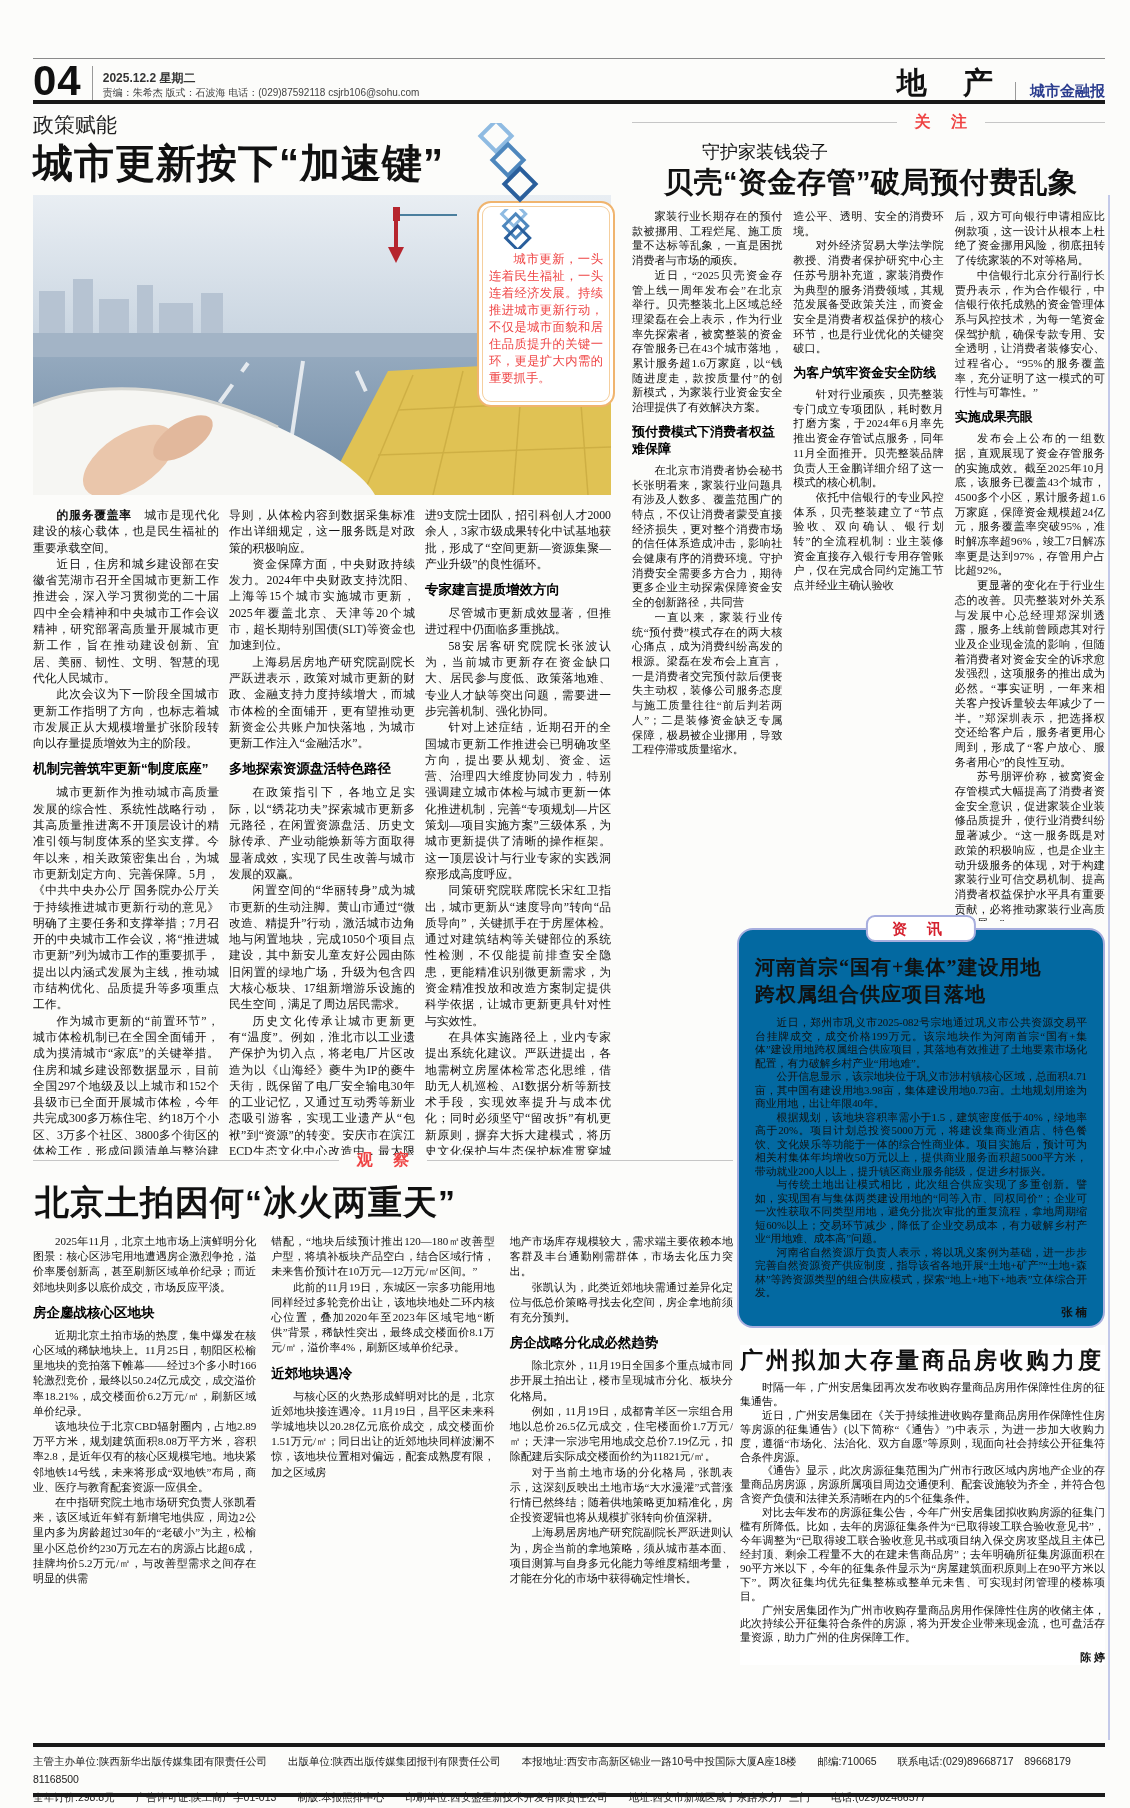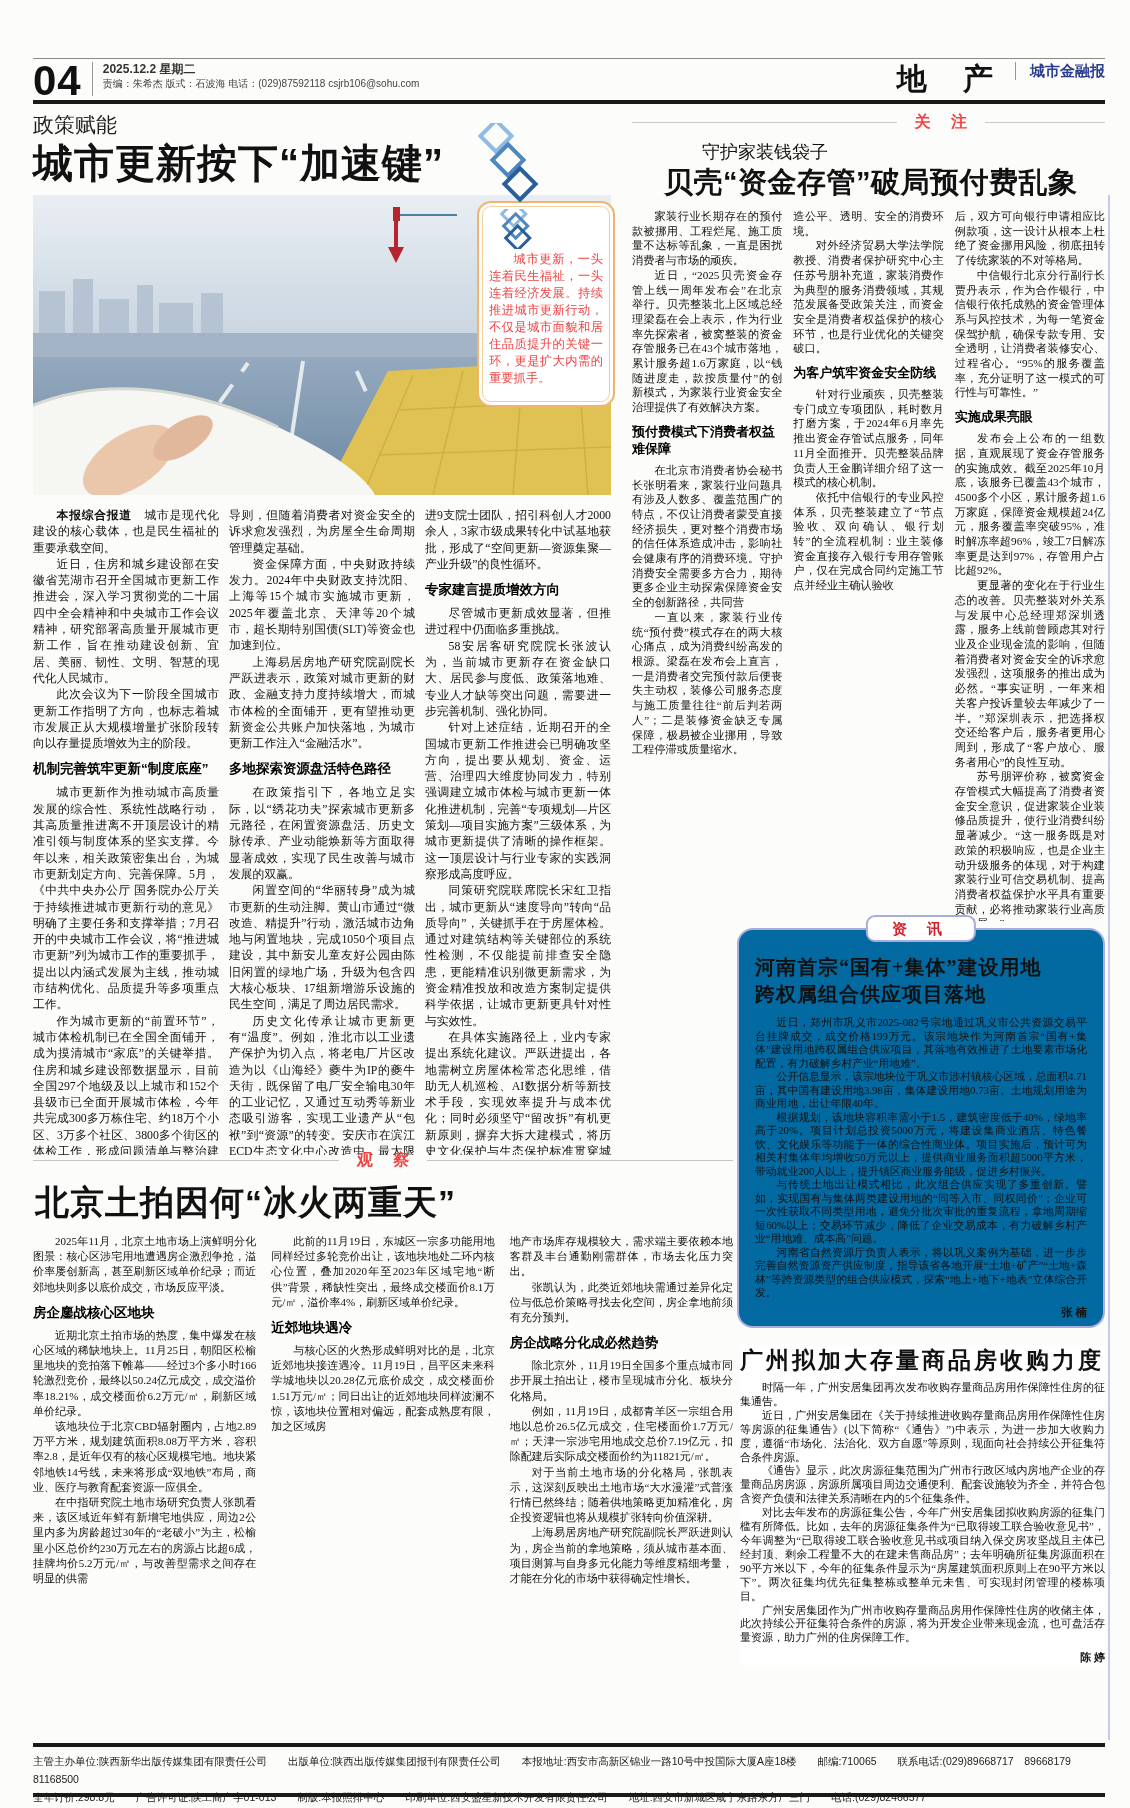--- a/index.html
+++ b/index.html
@@ -1,20 +1,20 @@
 <!DOCTYPE html>
 <html><head>
 <meta charset="utf-8">
 <style>
   html,body{margin:0;padding:0;background:#e9e9e7;}
   .page{position:relative;width:1130px;height:1808px;margin:0 auto;background:#fcfcfa;overflow:hidden;
         font-family:"Liberation Serif","DejaVu Serif",serif;color:#111;}
   
   .toprule{position:absolute;left:33px;right:25px;top:58px;height:1px;background:#8a8a8a;}
-  .header{position:absolute;left:33px;right:25px;top:62px;height:38px;display:flex;align-items:flex-start;}
+  .header{position:absolute;left:33px;right:25px;top:62px;height:38px;display:flex;align-items:flex-end;}
   .pagenum{font:900 42px/38px "Liberation Sans",sans-serif;letter-spacing:1px;}
   .hdiv{width:1px;height:34px;background:#999;margin:0 10px;}
   .dateblock{flex:1;}
   .dateline{font:bold 12px/15px "Liberation Sans",sans-serif;color:#333;}
   .editline{font:10px/14px "Liberation Sans",sans-serif;color:#444;}
   .section-big{font:900 30px/34px "Liberation Sans",sans-serif;letter-spacing:14px;margin-right:8px;}
   .papername{font:bold 15px/18px "Liberation Sans",sans-serif;color:#2c3e8f;padding-left:14px;border-left:1px solid #999;}
   .blackrule{position:absolute;left:33px;right:25px;top:100px;height:4px;background:#1a1a1a;}
   
   .para{margin:0;text-align:justify;text-indent:2em;}
@@ -159,29 +159,29 @@
 
       <svg class="dia-top" width="64" height="86" viewBox="0 0 64 86">
         <rect x="10" y="2" width="22" height="22" transform="rotate(45 21 13)" fill="none" stroke="#8fbbe2" stroke-width="4"></rect>
         <rect x="22" y="26" width="22" height="22" transform="rotate(45 33 37)" fill="none" stroke="#4e87bd" stroke-width="4"></rect>
         <rect x="34" y="50" width="22" height="22" transform="rotate(45 45 61)" fill="none" stroke="#2a5f9c" stroke-width="4"></rect>
       </svg>
     </div>
 
     <div class="cols colwrap">
         <div class="col">
-          <p class="para"><b>本报综合报道　</b>城市是现代化建设的核心载体，也是民生福祉的重要承载空间。</p>
+          <p class="para"><b>的服务覆盖率　</b>城市是现代化建设的核心载体，也是民生福祉的重要承载空间。</p>
           <p class="para">近日，住房和城乡建设部在安徽省芜湖市召开全国城市更新工作推进会，深入学习贯彻党的二十届四中全会精神和中央城市工作会议精神，研究部署高质量开展城市更新工作，旨在推动建设创新、宜居、美丽、韧性、文明、智慧的现代化人民城市。</p>
           <p class="para">此次会议为下一阶段全国城市更新工作指明了方向，也标志着城市发展正从大规模增量扩张阶段转向以存量提质增效为主的阶段。</p>
           <h4 class="sub">机制完善筑牢更新“制度底座”</h4>
           <p class="para">城市更新作为推动城市高质量发展的综合性、系统性战略行动，其高质量推进离不开顶层设计的精准引领与制度体系的坚实支撑。今年以来，相关政策密集出台，为城市更新划定方向、完善保障。5月，《中共中央办公厅 国务院办公厅关于持续推进城市更新行动的意见》明确了主要任务和支撑举措；7月召开的中央城市工作会议，将“推进城市更新”列为城市工作的重要抓手，提出以内涵式发展为主线，推动城市结构优化、品质提升等多项重点工作。</p>
           <p class="para">作为城市更新的“前置环节”，城市体检机制已在全国全面铺开，成为摸清城市“家底”的关键举措。住房和城乡建设部数据显示，目前全国297个地级及以上城市和152个县级市已全面开展城市体检，今年共完成300多万栋住宅、约18万个小区、3万多个社区、3800多个街区的体检工作，形成问题清单与整治建议清单，为精准更新提供科学依据。</p>
         </div>
         <div class="col">
-          <p class="para cont">导则，但随着消费者对资金安全的诉求愈发强烈，为房屋全生命周期管理奠定基础。</p>
+          <p class="para cont">导则，从体检内容到数据采集标准作出详细规定，这一服务既是对政策的积极响应。</p>
           <p class="para">资金保障方面，中央财政持续发力。2024年中央财政支持沈阳、上海等15个城市实施城市更新，2025年覆盖北京、天津等20个城市，超长期特别国债(SLT)等资金也加速到位。</p>
           <p class="para">上海易居房地产研究院副院长严跃进表示，政策对城市更新的财政、金融支持力度持续增大，而城市体检的全面铺开，更有望推动更新资金公共账户加快落地，为城市更新工作注入“金融活水”。</p>
           <h4 class="sub">多地探索资源盘活特色路径</h4>
           <p class="para">在政策指引下，各地立足实际，以“绣花功夫”探索城市更新多元路径，在闲置资源盘活、历史文脉传承、产业动能焕新等方面取得显著成效，实现了民生改善与城市发展的双赢。</p>
           <p class="para">闲置空间的“华丽转身”成为城市更新的生动注脚。黄山市通过“微改造、精提升”行动，激活城市边角地与闲置地块，完成1050个项目点建设，其中新安儿童友好公园由陈旧闲置的绿地广场，升级为包含四大核心板块、17组新增游乐设施的民生空间，满足了周边居民需求。</p>
           <p class="para">历史文化传承让城市更新更有“温度”。例如，淮北市以工业遗产保护为切入点，将老电厂片区改造为以《山海经》夔牛为IP的夔牛天街，既保留了电厂安全输电30年的工业记忆，又通过互动秀等新业态吸引游客，实现工业遗产从“包袱”到“资源”的转变。安庆市在滨江ECD生态文化中心改造中，最大限度保留原厂区结构与设备遗存，整合长江文化、油船等地域元素，打造独特工业文化符号，其3个项目入选安徽省历史文化保护传承典型案例。</p>
         </div>
         <div class="col">
           <p class="para cont">进9支院士团队，招引科创人才2000余人，3家市级成果转化中试基地获批，形成了“空间更新—资源集聚—产业升级”的良性循环。</p>
           <h4 class="sub">专家建言提质增效方向</h4>
@@ -253,20 +253,21 @@
     <div class="guancha-title">北京土拍因何“冰火两重天”</div>
     <div class="cols colwrap">
         <div class="col">
           <p class="para">2025年11月，北京土地市场上演鲜明分化图景：核心区涉宅用地遭遇房企激烈争抢，溢价率屡创新高，甚至刷新区域单价纪录；而近郊地块则多以底价成交，市场反应平淡。</p>
           <h4 class="sub">房企鏖战核心区地块</h4>
           <p class="para">近期北京土拍市场的热度，集中爆发在核心区域的稀缺地块上。11月25日，朝阳区松榆里地块的竞拍落下帷幕——经过3个多小时166轮激烈竞价，最终以50.24亿元成交，成交溢价率18.21%，成交楼面价6.2万元/㎡，刷新区域单价纪录。</p>
           <p class="para">该地块位于北京CBD辐射圈内，占地2.89万平方米，规划建筑面积8.08万平方米，容积率2.8，是近年仅有的核心区规模宅地。地块紧邻地铁14号线，未来将形成“双地铁”布局，商业、医疗与教育配套资源一应俱全。</p>
           <p class="para">在中指研究院土地市场研究负责人张凯看来，该区域近年鲜有新增宅地供应，周边2公里内多为房龄超过30年的“老破小”为主，松榆里小区总价约230万元左右的房源占比超6成，挂牌均价5.2万元/㎡，与改善型需求之间存在明显的供需</p>
         </div>
         <div class="col">
+          <p class="para cont">错配，“地块后续预计推出120—180㎡改善型户型，将填补板块产品空白，结合区域行情，未来售价预计在10万元—12万元/㎡区间。”</p>
           <p class="para">此前的11月19日，东城区一宗多功能用地同样经过多轮竞价出让，该地块地处二环内核心位置，叠加2020年至2023年区域宅地“断供”背景，稀缺性突出，最终成交楼面价8.1万元/㎡，溢价率4%，刷新区域单价纪录。</p>
           <h4 class="sub">近郊地块遇冷</h4>
           <p class="para">与核心区的火热形成鲜明对比的是，北京近郊地块接连遇冷。11月19日，昌平区未来科学城地块以20.28亿元底价成交，成交楼面价1.51万元/㎡；同日出让的近郊地块同样波澜不惊，该地块位置相对偏远，配套成熟度有限，加之区域房</p>
         </div>
         <div class="col">
           <p class="para cont">地产市场库存规模较大，需求端主要依赖本地客群及丰台通勤刚需群体，市场去化压力突出。</p>
           <p class="para">张凯认为，此类近郊地块需通过差异化定位与低总价策略寻找去化空间，房企拿地前须有充分预判。</p>
           <h4 class="sub">房企战略分化成必然趋势</h4>
           <p class="para">除北京外，11月19日全国多个重点城市同步开展土拍出让，楼市呈现城市分化、板块分化格局。</p>
           <p class="para">例如，11月19日，成都青羊区一宗组合用地以总价26.5亿元成交，住宅楼面价1.7万元/㎡；天津一宗涉宅用地成交总价7.19亿元，扣除配建后实际成交楼面价约为11821元/㎡。</p>

